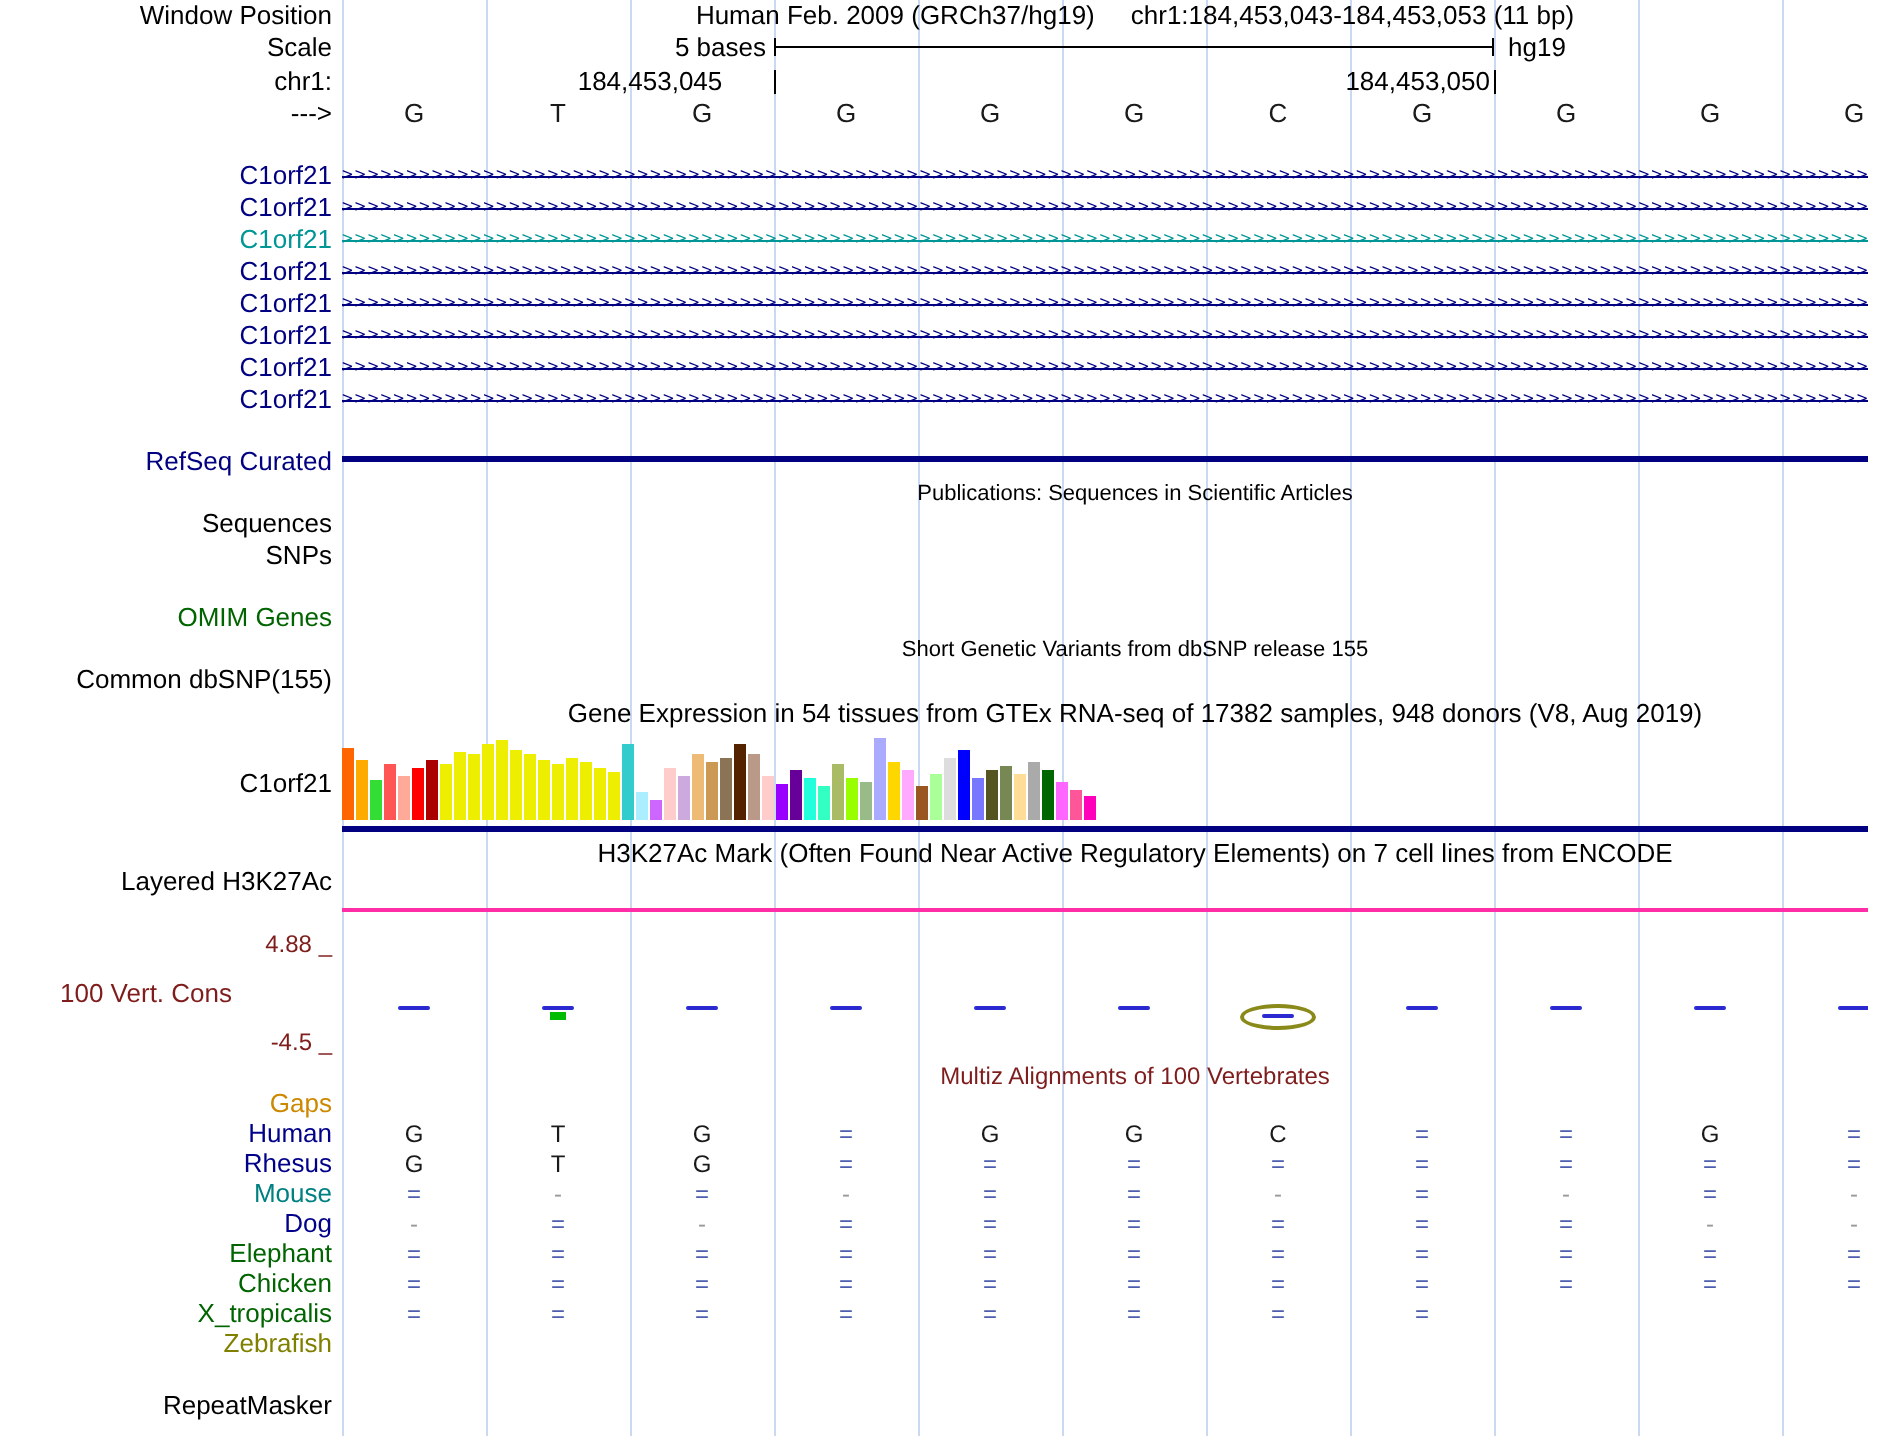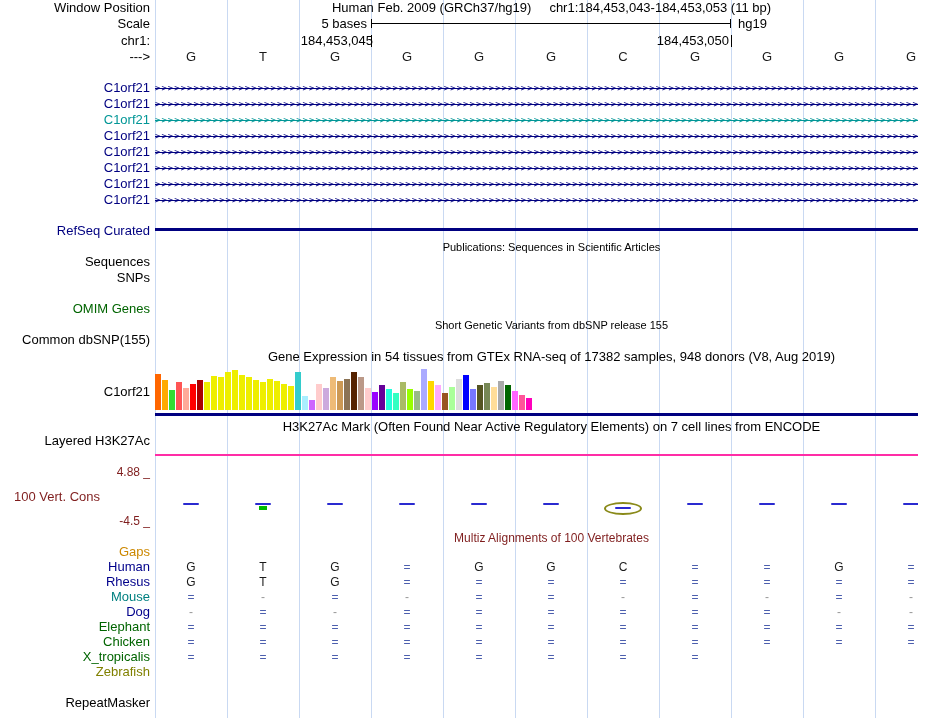--- a/index.html
+++ b/index.html
@@ -1,17 +1,17 @@
 <!DOCTYPE html>
 <html><head>
 <meta charset="utf-8">
 <style>
   * { margin:0; padding:0; box-sizing:border-box; }
   body { background:#fff; font-family:"Liberation Sans", sans-serif; }
-  .browser { position:relative; width:918px; height:726px; background:#fff; overflow:hidden; color:#000; font-size:13px; }
+  .browser { position:relative; width:918px; height:726px; background:#fff; overflow:hidden; color:#000; font-size:13px;margin-left:16px; }
   .guides { position:absolute; left:155px; top:0; width:793px; height:718px;
     background:repeating-linear-gradient(to right,#c9d9f2 0,#c9d9f2 1px,transparent 1px,transparent 72px); }
   .lbl { position:absolute; left:0; width:150px; text-align:right; height:14px; line-height:14px; font-size:13px; white-space:nowrap; }
   .abs { position:absolute; height:14px; line-height:14px; font-size:13px; white-space:nowrap; }
   .ctr { position:absolute; left:155px; width:793px; text-align:center; height:14px; line-height:14px; white-space:nowrap; }
   .h11 { font-size:11px; } .h12 { font-size:12px; } .h13 { font-size:13px; }
   .gap { margin-left:18px; }
   .navy { color:#000080; } .green { color:#006400; } .blue { color:#7f1d1d; }
   .tick { position:absolute; top:35px; width:1px; height:12px; background:#000; }
   .scalebar { position:absolute; left:371px; top:19px; width:360px; height:9px;
@@ -43,21 +43,21 @@
   <div class="ctr h13" style="top:1px">
     <span>Human Feb. 2009 (GRCh37/hg19)</span><span class="gap">chr1:184,453,043-184,453,053 (11 bp)</span>
   </div>
 
   <div class="lbl" style="top:17px">Scale</div>
   <div class="abs" style="left:287px;top:17px;width:80px;text-align:right">5 bases</div>
   <div class="scalebar"></div>
   <div class="abs" style="left:738px;top:17px">hg19</div>
 
   <div class="lbl" style="top:34px">chr1:</div>
-  <div class="abs" style="left:273px;top:34px;width:100px;text-align:right">184,453,045</div>
+  <div class="abs" style="left:259px;top:34px;width:100px;text-align:center">184,453,045</div>
   <div class="tick" style="left:371px"></div>
   <div class="abs" style="left:629px;top:34px;width:100px;text-align:right">184,453,050</div>
   <div class="tick" style="left:731px"></div>
 
   <div class="lbl" style="top:50px">---&gt;</div>
   <div class="algrid bases" style="top:50px">
       <span class="cell cb">G</span>
       <span class="cell cb">T</span>
       <span class="cell cb">G</span>
       <span class="cell cb">G</span>

